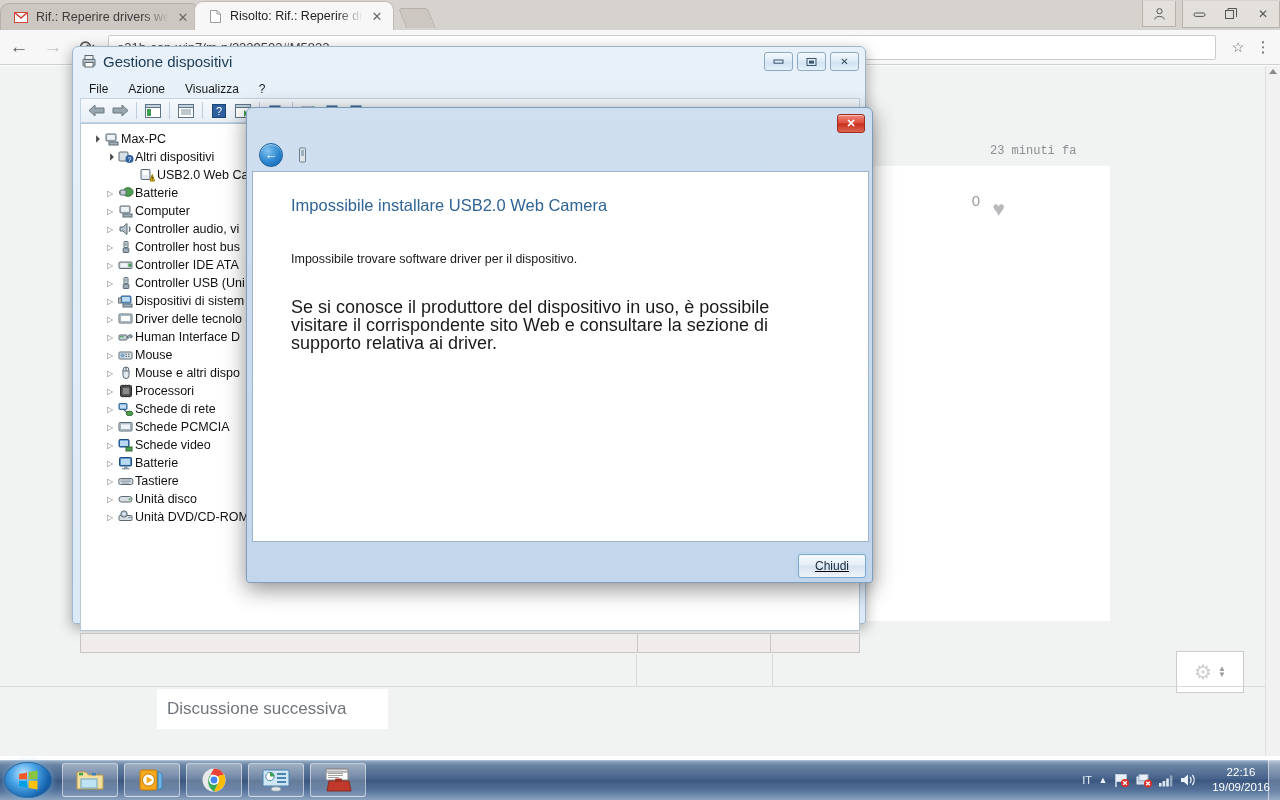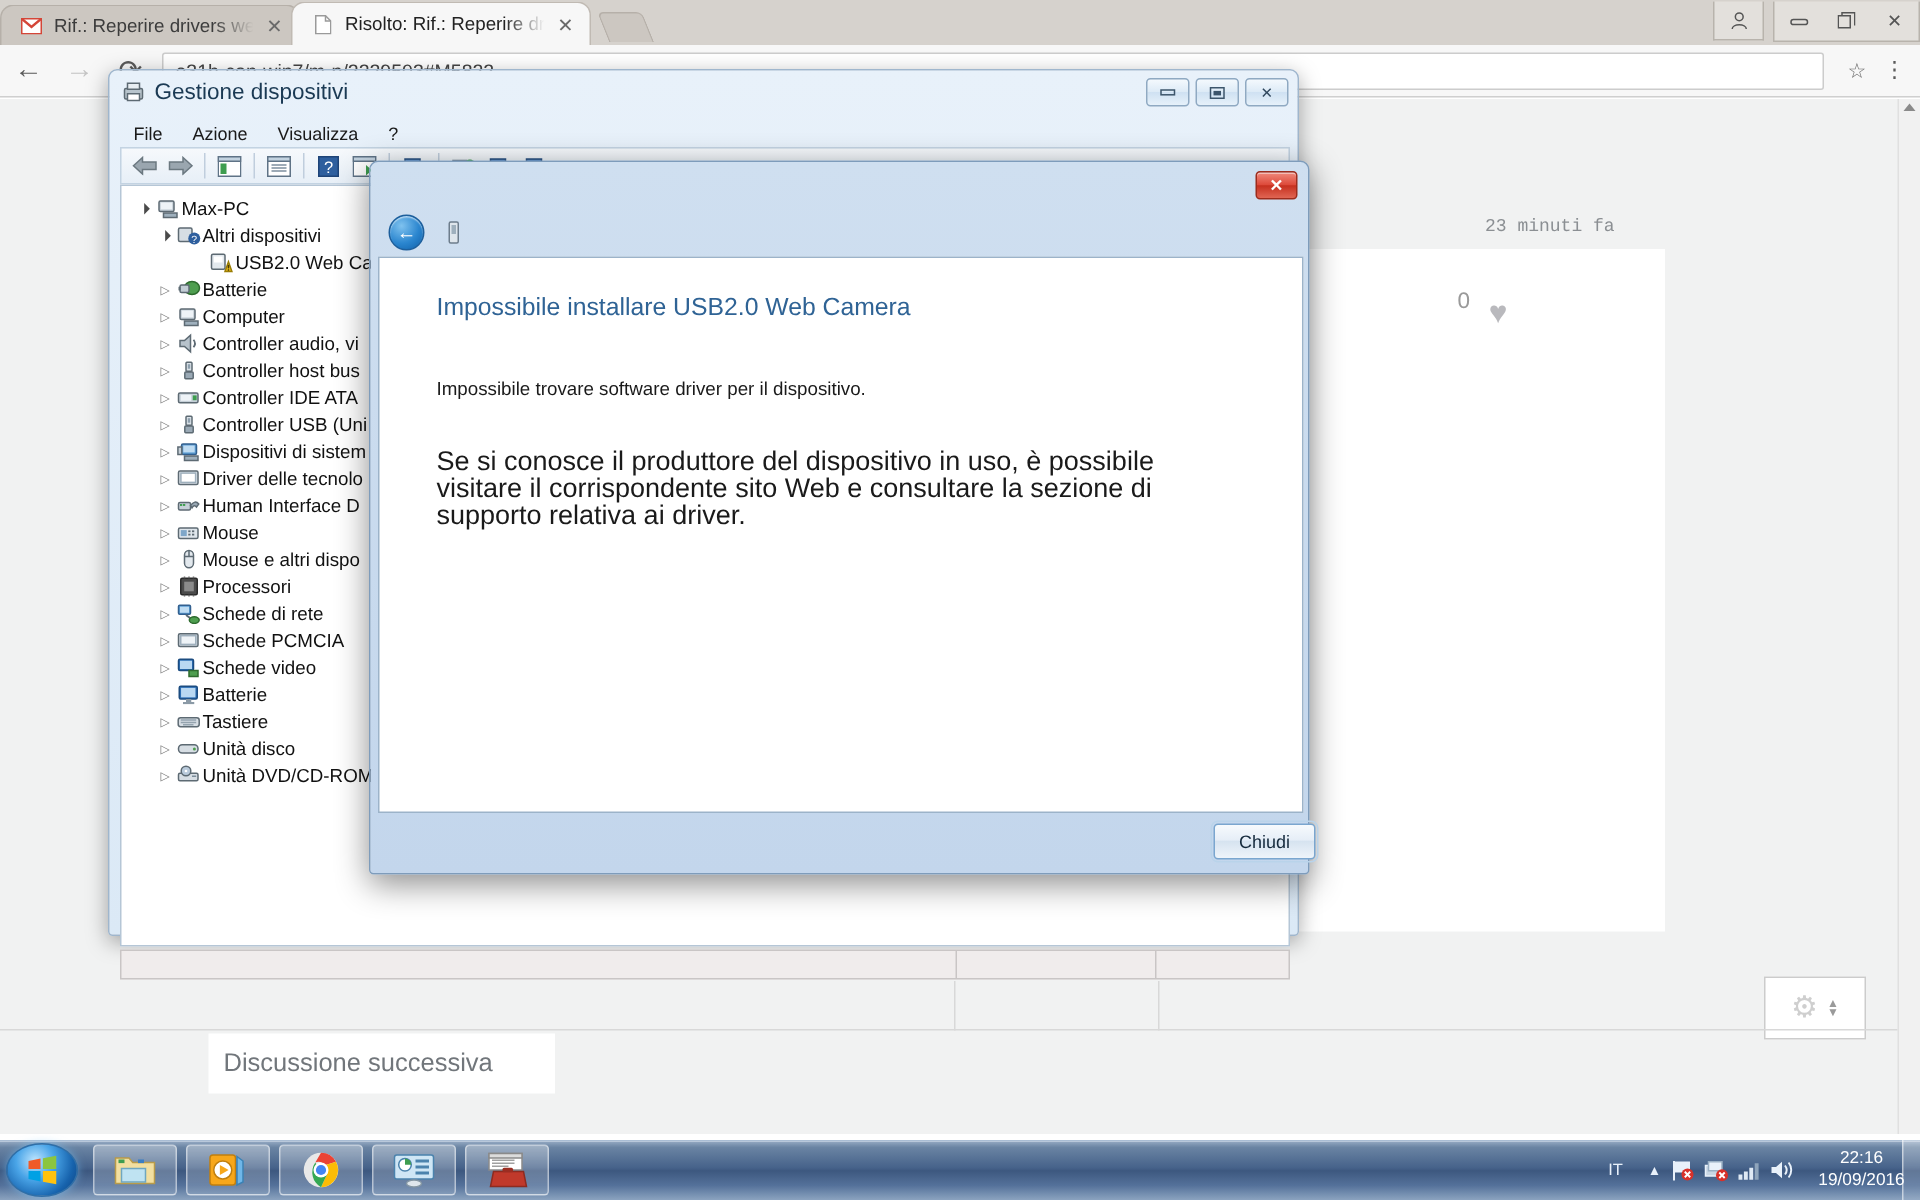--- a/index.html
+++ b/index.html
@@ -162,21 +162,21 @@
   }
   .post-body p { margin-bottom: 14px; }
   .gear-box {
     position: absolute; left: 1013px; top: 485px; width: 68px; height: 42px;
     border: 1px solid #ccc; background: #fff;
     display: flex; align-items: center; justify-content: center; gap: 6px;
   }
   .gear-box .gear-ic { color: #cfcfcf; font-size: 20px; line-height: 1; }
   .gear-box .spin { display: flex; flex-direction: column; color: #9a9a9a; font-size: 8px; line-height: 6px; }
   .next-disc {
-    position: absolute; left: 139px; top: 623px;
+    position: absolute; left: 157px; top: 623px;
     width: 231px; height: 40px;
     background: #fff;
     display: flex; align-items: center; padding-left: 10px;
     font-size: 17px; color: #71767b;
   }
   .divider-line {
     position: absolute; left: 0; top: 620px; width: 1280px; height: 1px;
     background: #d8d8d8;
   }
   .sep-top {
@@ -302,23 +302,24 @@
   }
   .dlg-p1 {
     position: absolute; left: 38px; top: 78px; width: 540px;
     font-size: 12.5px; color: #1a1a1a; line-height: 18px;
   }
   .dlg-p2 {
     position: absolute; left: 38px; top: 126px; width: 520px;
     font-size: 18px; color: #1a1a1a; line-height: 18px;
   }
   .dlg-footer {
-    position: absolute; left: 22px; top: 436px; width: 617px; height: 34px;
-    display: flex; align-items: center; justify-content: flex-end;
+    position: absolute; left: 11px; top: 436px; width: 617px; height: 34px;
+    display: flex; align-items: flex-end; justify-content: flex-end;
     padding-right: 9px;
+    text-decoration: underline;
   }
   .dlg-btn {
     min-width: 68px; height: 24px; padding: 0 12px;
     background: linear-gradient(to bottom, #f6fafd 0%, #e6eef7 45%, #d6e3f0 50%, #eef4fa 100%);
     border: 1px solid #7aa6cf; border-radius: 3px;
     outline: 1px solid #b9d3ea; outline-offset: 1px;
     display: flex; align-items: center; justify-content: center;
     font-size: 12px; color: #14293c;
   }
   #taskbar-bg {
@@ -892,21 +893,21 @@
   <svg class="mini" width="30" height="26" viewBox="0 0 30 26">
     <rect x="3" y="2" width="22" height="11" fill="#fff" stroke="#8a8a8a"></rect>
     <path d="M3 2 H25 V5 H3 Z" fill="#dcdcdc" stroke="#8a8a8a"></path>
     <path d="M5 6.5 H20 M5 8.5 H20 M5 10.5 H16" stroke="#a0a0a0"></path>
     <path d="M6 14 H26 L28 24 H4 Z" fill="#c0392b" stroke="#8c2b20"></path>
     <rect x="12" y="11.5" width="7" height="3" rx="1" fill="#9b2d22"></rect>
   </svg>
 </div>
 
 <div class="tray">
-  <span style="width:30px;text-align:center">IT</span>
+  <span style="width:30px;text-align:right">IT</span>
   <span class="t-ic" style="font-size:9px">▲</span>
   <span class="t-ic">
     <svg class="mini" width="16" height="15" viewBox="0 0 16 15">
       <path d="M2 1 V14 M2 2 H12 V8 H2" fill="#e9f1fa" stroke="#e9f1fa" stroke-width="1.3"></path>
       <circle cx="11" cy="10" r="4" fill="#d8312a"></circle>
       <path d="M9.2 8.2 L12.8 11.8 M12.8 8.2 L9.2 11.8" stroke="#fff" stroke-width="1.3"></path>
     </svg>
   </span>
   <span class="t-ic">
     <svg class="mini" width="17" height="15" viewBox="0 0 17 15">

